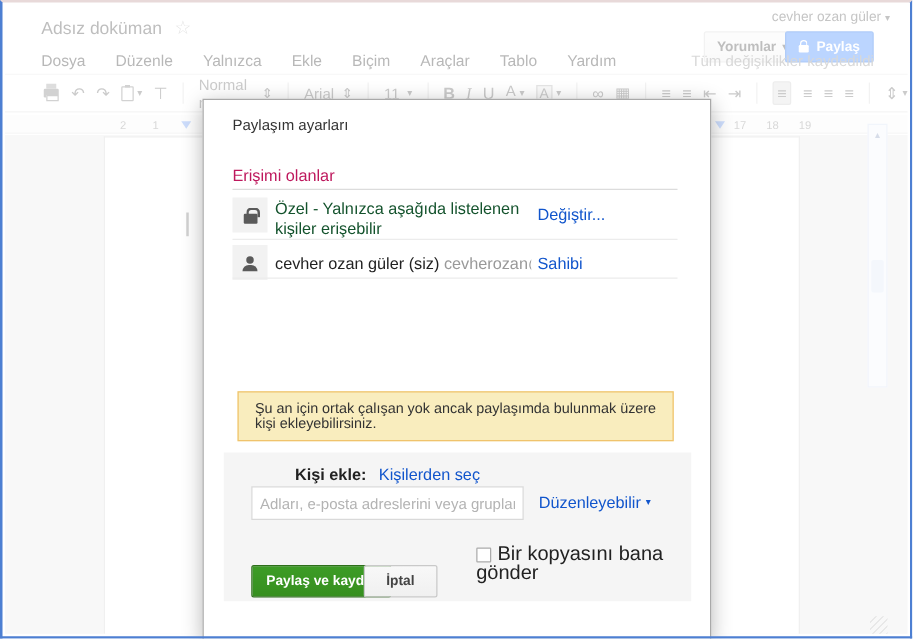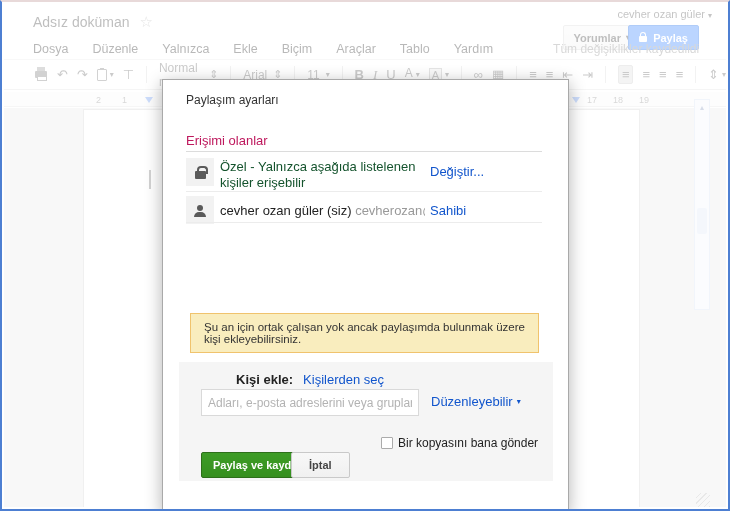--- a/index.html
+++ b/index.html
@@ -80,21 +80,21 @@
   .add-row { position:absolute; left:22px; top:10px; display:flex; gap:10px; align-items:baseline;margin-left:35px; }
   .add-label { font-weight:bold; color:#222; }
   .add-input { position:absolute; left:22px; top:27px; width:218px; height:27px; border:1px solid #d9d9d9; font-size:12px; padding:1px 6px;
     font-family:"Liberation Sans",sans-serif; color:#333; background:#fff; }
   .add-input::placeholder { color:#b3b3b3; }
   .perm { position:absolute; left:252px; top:32px; display:flex; align-items:center; gap:4px; }
   .perm .caret { color:#1155cc; }
   .cb { display:inline-block; width:12px; height:12px; background:#fff; border:1px solid #ababab; border-radius:1px; vertical-align:-2px;
     font-size:11px; line-height:11px; text-align:center; color:#333; margin-right:5px; }
   .notify { position:absolute; left:20px; top:62px; font-size:12.5px; color:#222; }
-  .optcol { position:absolute; left:202px; top:74px; width:170px; font-size:12px; color:#222; line-height:15px; }
+  .optcol { position:absolute; left:202px; top:74px; width:170px; font-size:16px; color:#222; line-height:15px; }
   .optcol .opt { margin-bottom:1px; }
   .btn-green { position:absolute; left:22px; top:90px; padding:6px 11px; background:linear-gradient(#3d9c26,#368f1f); border:1px solid #2d6f1a;
     border-radius:2px; color:#fff; font-size:11px; font-weight:bold; cursor:pointer; font-family:"Liberation Sans",sans-serif; }
   .btn-cancel { position:absolute; left:112px; top:90px; padding:6px 17px; background:linear-gradient(#f8f8f8,#f0f0f0); border:1px solid #c9c9c9;
     border-radius:2px; color:#444; font-size:11px; font-weight:bold; cursor:pointer; font-family:"Liberation Sans",sans-serif; }
   .dlg-footer { position:absolute; left:16px; top:408px; font-size:11px; color:#808080; }
   .dlg-footer .link { font-size:11px; }
   .mini-lock { position:relative; width:8px; height:6px; background:#fff; border-radius:1px; margin-top:3px; }
   .mini-lock::before { content:""; position:absolute; top:-4px; left:1px; width:4px; height:5px; border:1.5px solid #fff; border-bottom:none; border-radius:3px 3px 0 0; }
 </style>

